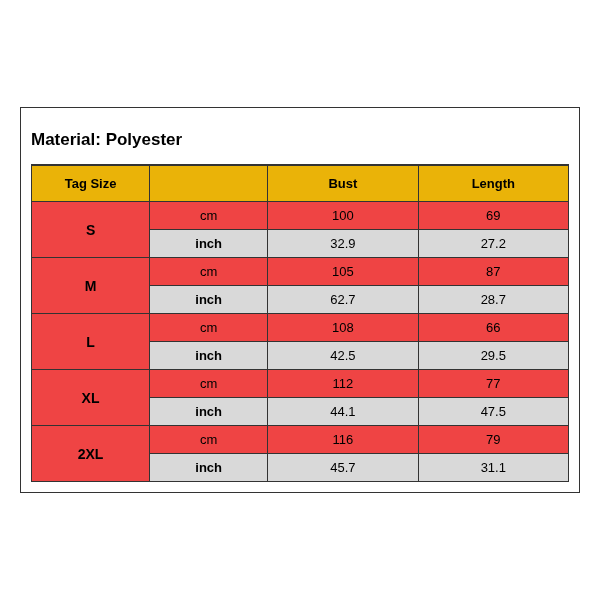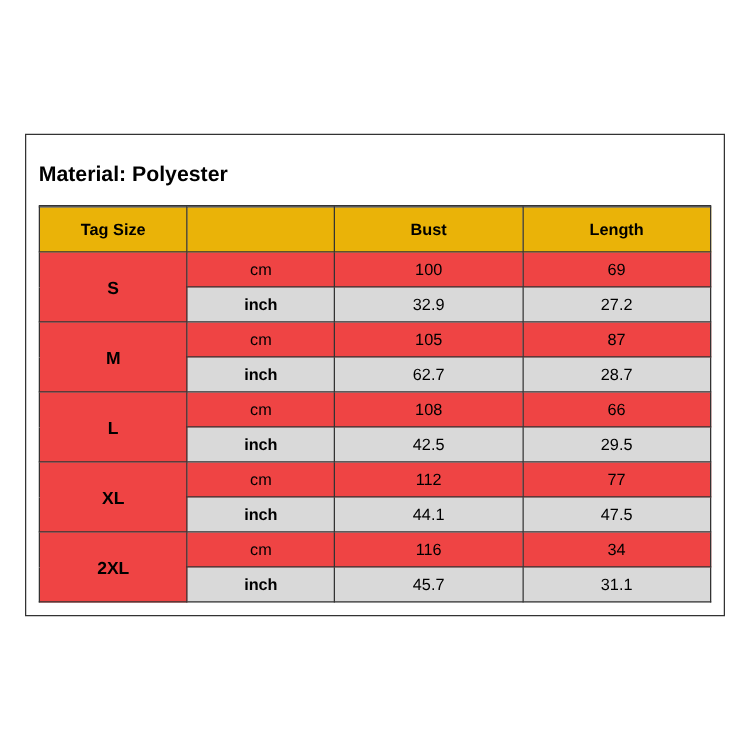--- a/index.html
+++ b/index.html
@@ -112,21 +112,21 @@
         </tr>
         <tr class="row-inch">
           <td class="unit-cell-inch">inch</td>
           <td>44.1</td>
           <td>47.5</td>
         </tr>
         <tr class="row-cm">
           <td class="tag-cell" rowspan="2">2XL</td>
           <td class="unit-cell-cm">cm</td>
           <td>116</td>
-          <td>34</td>
+          <td>79</td>
         </tr>
         <tr class="row-inch">
           <td class="unit-cell-inch">inch</td>
           <td>45.7</td>
           <td>31.1</td>
         </tr>
       </tbody>
   </table>
 </div>
 

